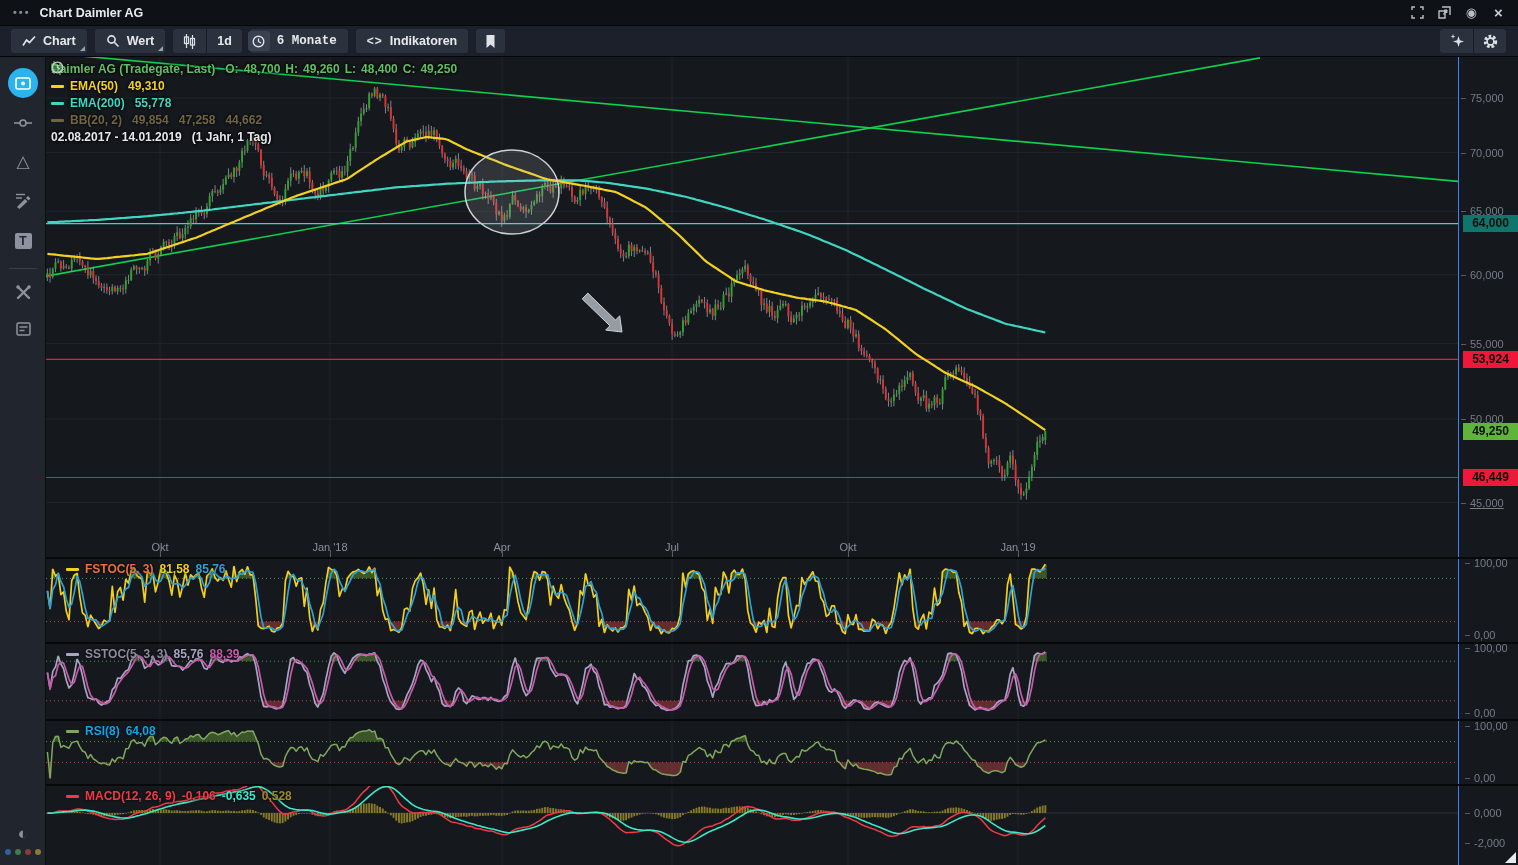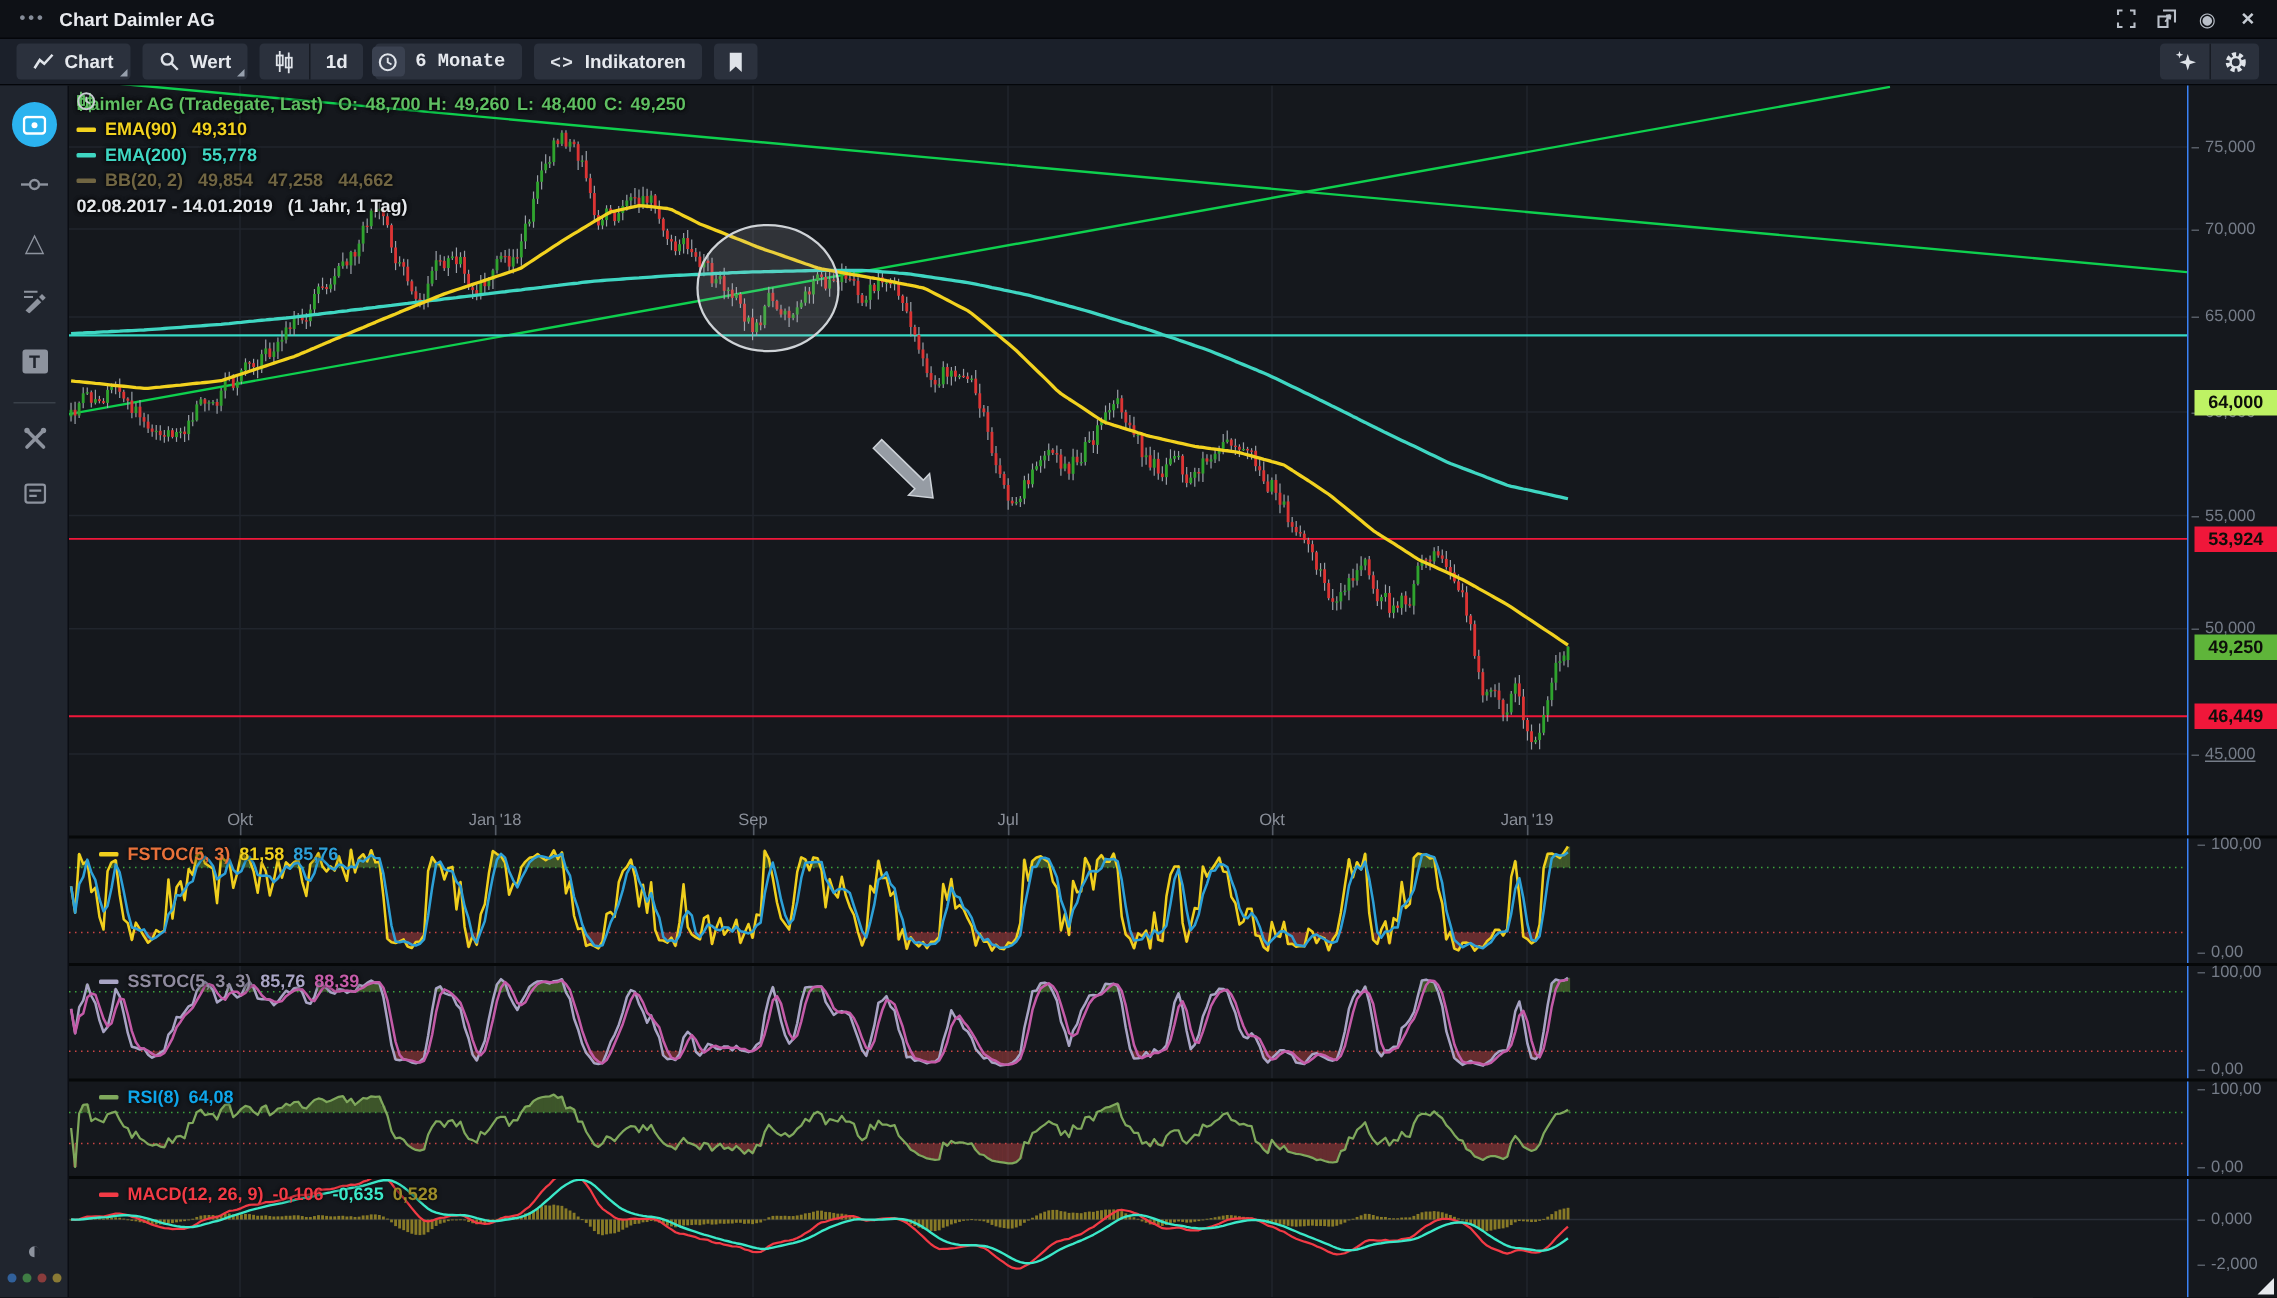--- a/index.html
+++ b/index.html
@@ -1012,31 +1012,31 @@
             <span>55,000</span>
           </div>
           <div class="ytick" style="top: 356px; left: 2px;">
             <i></i>
             <span>50,000</span>
           </div>
           <div class="ytick" style="top: 440px; left: 2px; text-decoration: underline;">
             <i></i>
             <span>45,000</span>
           </div>
-          <div class="tag" style="top: 158px; background: #bef264; margin-top: 45px;"><span class="tip" style="border-right-color: rgb(54, 216, 196);"></span><span>64,000</span></div>
+          <div class="tag" style="top: 158px; background: #0f766e;"><span class="tip" style="border-right-color: rgb(54, 216, 196);"></span><span>64,000</span></div>
           <div class="tag" style="top: 294px; background: rgb(240, 23, 58);"><span class="tip" style="border-right-color: rgb(240, 23, 58);"></span><span>53,924</span></div>
           <div class="tag" style="top: 366px; background: rgb(95, 181, 58);"><span class="tip" style="border-right-color: rgb(95, 181, 58);"></span><span>49,250</span></div>
           <div class="tag" style="top: 412px; background: rgb(240, 23, 58);"><span class="tip" style="border-right-color: rgb(240, 23, 58);"></span><span>46,449</span></div>
         </div>
       <div id="xlabels">
           <div class="xlabel" style="left: 114px;">Okt</div>
           <div class="xtick" style="left: 114px;"></div>
           <div class="xlabel" style="left: 284px;">Jan '18</div>
           <div class="xtick" style="left: 284px;"></div>
-          <div class="xlabel" style="left: 456px;">Sep</div>
+          <div class="xlabel" style="left: 456px;">Apr</div>
           <div class="xtick" style="left: 456px;"></div>
           <div class="xlabel" style="left: 626px;">Jul</div>
           <div class="xtick" style="left: 626px;"></div>
           <div class="xlabel" style="left: 802px;">Okt</div>
           <div class="xtick" style="left: 802px;"></div>
           <div class="xlabel" style="left: 972px;">Jan '19</div>
           <div class="xtick" style="left: 972px;"></div>
         </div>
       <div id="main-legend">
         <div class="lrow sym-row">
@@ -1053,21 +1053,21 @@
             <span>H:</span>
               <span>49,260</span>
             <span>L:</span>
               <span>48,400</span>
             <span>C:</span>
               <span>49,250</span>
           </span>
         </div>
         <div class="lrow ema50-row">
           <span class="sw" style="background:#f2d21f;"></span>
-          <span>EMA(90)</span>
+          <span>EMA(50)</span>
             <span class="gap">49,310</span>
         </div>
         <div class="lrow ema200-row">
           <span class="sw" style="background:#3fd6c2;"></span>
           <span>EMA(200)</span>
             <span class="gap">55,778</span>
         </div>
         <div class="lrow bb-row">
           <span class="sw" style="background:#8f7f4f;"></span>
           <span>BB(20, 2)</span>

